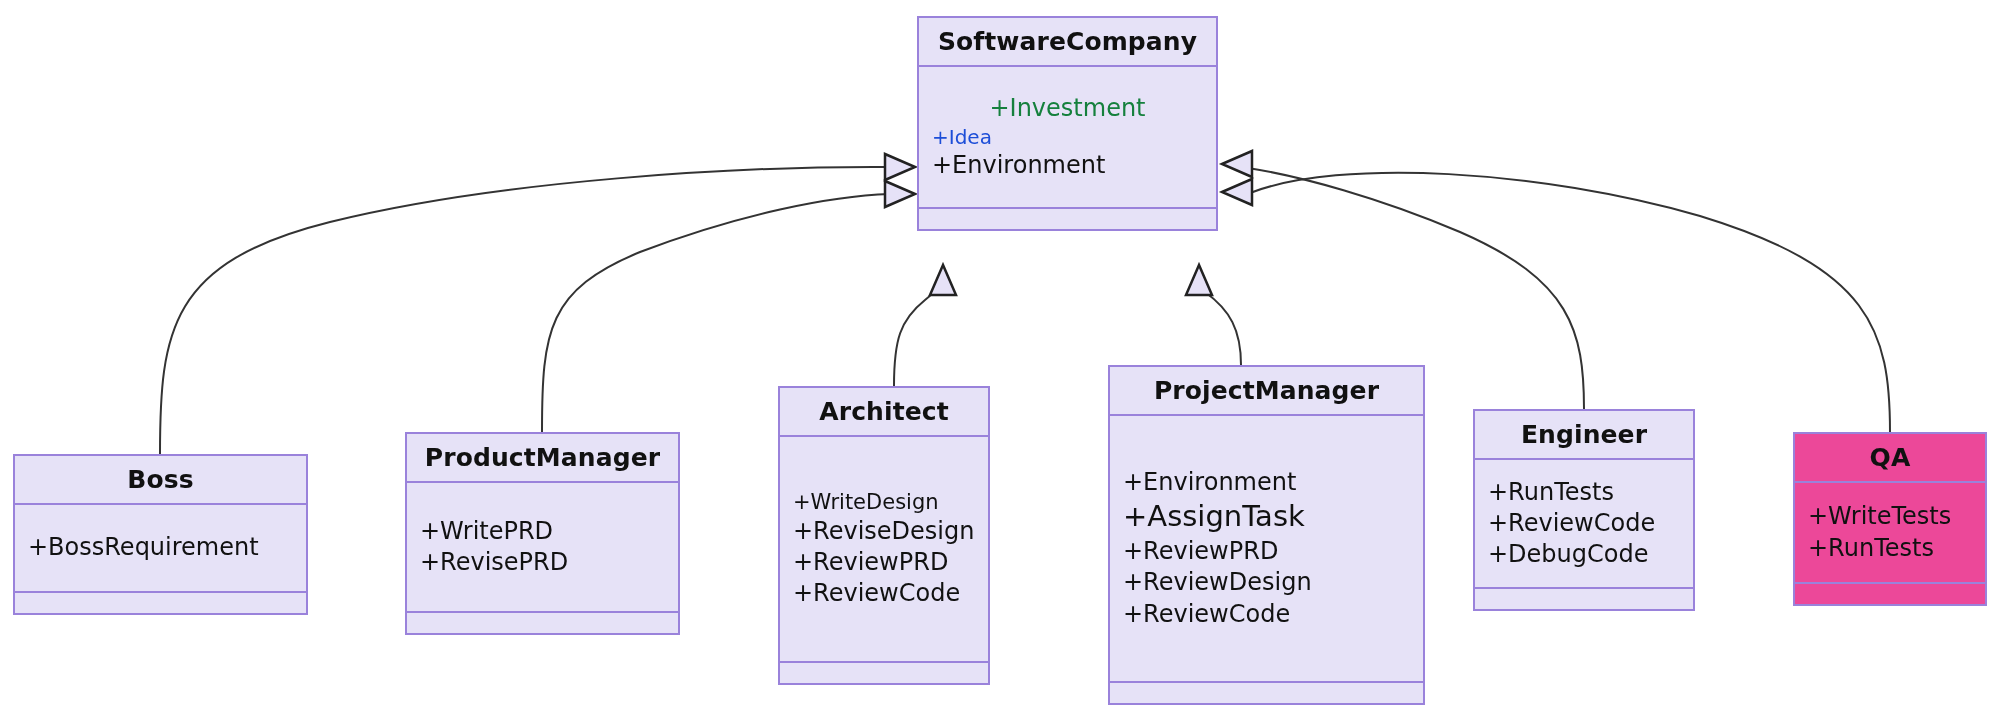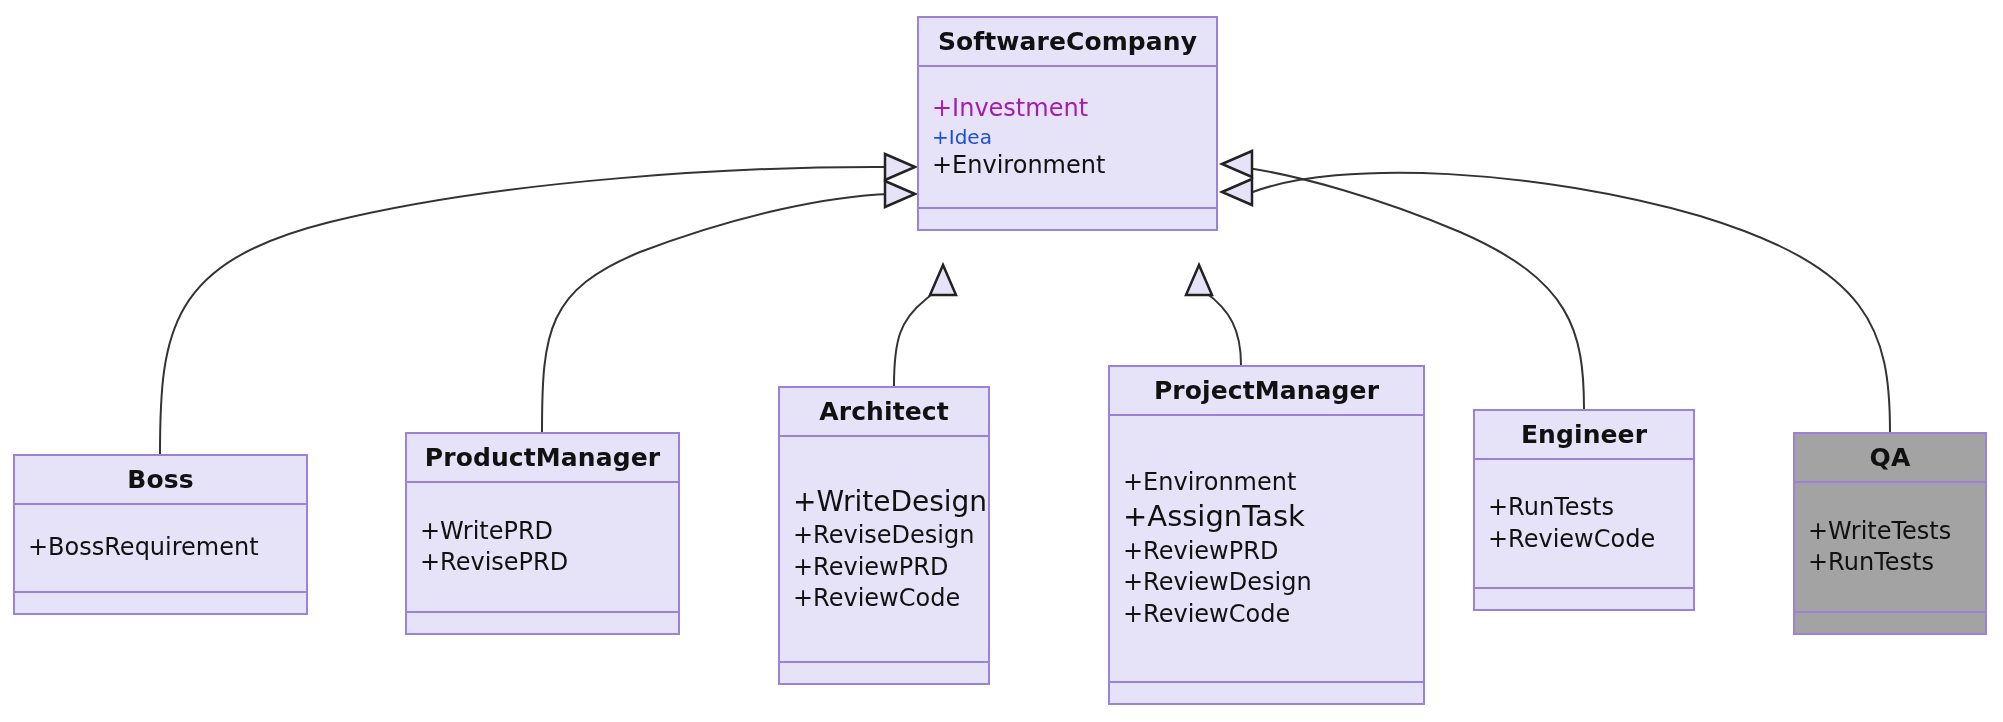--- a/index.html
+++ b/index.html
@@ -96,21 +96,21 @@
       <g>
         <path d="M 1890 432 C 1890 330 1870 268 1700 216 C 1540 170 1340 158 1250 193" fill="none" stroke="#333333" stroke-width="2"></path>
         <polygon points="1222,192 1252,179 1252,205" fill="#e6e2f7" stroke="#222222" stroke-width="2.5" stroke-linejoin="miter"></polygon>
       </g>
     </svg>
 
 <div class="uml-class" style="left: 917px; top: 16px; width: 301px; height: 215px; background: rgb(230, 226, 247); border-color: rgb(154, 130, 219);">
       <div class="class-title" style="height: 47px; font-size: 25px; color: rgb(17, 17, 17);">SoftwareCompany</div>
       <div class="class-divider" style="background: rgb(154, 130, 219);"></div>
       <div class="class-members">
-        <div class="member-row" style="font-size: 24px; color: #a21caf;">+Investment</div>
+        <div class="member-row" style="font-size: 24px; color: #15803d; text-align: center;">+Investment</div>
         <div class="member-row" style="font-size: 20px; color: #1d4ed8;">+Idea</div>
         <div class="member-row" style="font-size: 24px; color: rgb(17, 17, 17);">+Environment</div>
       </div>
       <div class="class-divider" style="background: rgb(154, 130, 219);"></div>
       <div class="class-footer" style="height: 20px;"></div>
     </div>
     <div class="uml-class" style="left: 405px; top: 432px; width: 275px; height: 203px; background: rgb(230, 226, 247); border-color: rgb(154, 130, 219);">
       <div class="class-title" style="height: 47px; font-size: 25px; color: rgb(17, 17, 17);">ProductManager</div>
       <div class="class-divider" style="background: rgb(154, 130, 219);"></div>
       <div class="class-members">
@@ -126,21 +126,21 @@
       <div class="class-members">
         <div class="member-row" style="font-size: 24px; color: rgb(17, 17, 17);">+BossRequirement</div>
       </div>
       <div class="class-divider" style="background: rgb(154, 130, 219);"></div>
       <div class="class-footer" style="height: 20px;"></div>
     </div>
     <div class="uml-class" style="left: 778px; top: 386px; width: 212px; height: 299px; background: rgb(230, 226, 247); border-color: rgb(154, 130, 219);">
       <div class="class-title" style="height: 47px; font-size: 25px; color: rgb(17, 17, 17);">Architect</div>
       <div class="class-divider" style="background: rgb(154, 130, 219);"></div>
       <div class="class-members">
-        <div class="member-row" style="font-size: 28px; color: rgb(17, 17, 17);">+WriteDesign</div>
+        <div class="member-row" style="font-size: 21px; color: rgb(17, 17, 17);">+WriteDesign</div>
         <div class="member-row" style="font-size: 24px; color: rgb(17, 17, 17);">+ReviseDesign</div>
         <div class="member-row" style="font-size: 24px; color: rgb(17, 17, 17);">+ReviewPRD</div>
         <div class="member-row" style="font-size: 24px; color: rgb(17, 17, 17);">+ReviewCode</div>
       </div>
       <div class="class-divider" style="background: rgb(154, 130, 219);"></div>
       <div class="class-footer" style="height: 20px;"></div>
     </div>
     <div class="uml-class" style="left: 1108px; top: 365px; width: 317px; height: 340px; background: rgb(230, 226, 247); border-color: rgb(154, 130, 219);">
       <div class="class-title" style="height: 47px; font-size: 25px; color: rgb(17, 17, 17);">ProjectManager</div>
       <div class="class-divider" style="background: rgb(154, 130, 219);"></div>
@@ -153,25 +153,26 @@
       </div>
       <div class="class-divider" style="background: rgb(154, 130, 219);"></div>
       <div class="class-footer" style="height: 20px;"></div>
     </div>
     <div class="uml-class" style="left: 1473px; top: 409px; width: 222px; height: 202px; background: rgb(230, 226, 247); border-color: rgb(154, 130, 219);">
       <div class="class-title" style="height: 47px; font-size: 25px; color: rgb(17, 17, 17);">Engineer</div>
       <div class="class-divider" style="background: rgb(154, 130, 219);"></div>
       <div class="class-members">
         <div class="member-row" style="font-size: 24px; color: rgb(17, 17, 17);">+RunTests</div>
         <div class="member-row" style="font-size: 24px; color: rgb(17, 17, 17);">+ReviewCode</div>
+        <div class="member-row" style="font-size: 24px; color: rgb(17, 17, 17);">+DebugCode</div>
       </div>
       <div class="class-divider" style="background: rgb(154, 130, 219);"></div>
       <div class="class-footer" style="height: 20px;"></div>
     </div>
-    <div class="uml-class" style="left: 1793px; top: 432px; width: 194px; height: 203px; background: #a3a3a3; border-color: rgb(154, 130, 219);">
+    <div class="uml-class" style="left: 1793px; top: 432px; width: 194px; height: 174px; background: #ec4899; border-color: rgb(154, 130, 219);">
       <div class="class-title" style="height: 47px; font-size: 25px; color: rgb(17, 17, 17);">QA</div>
       <div class="class-divider" style="background: rgb(154, 130, 219);"></div>
       <div class="class-members">
         <div class="member-row" style="font-size: 24px; color: rgb(17, 17, 17);">+WriteTests</div>
         <div class="member-row" style="font-size: 24px; color: rgb(17, 17, 17);">+RunTests</div>
       </div>
       <div class="class-divider" style="background: rgb(154, 130, 219);"></div>
       <div class="class-footer" style="height: 20px;"></div>
     </div>
   </div>

